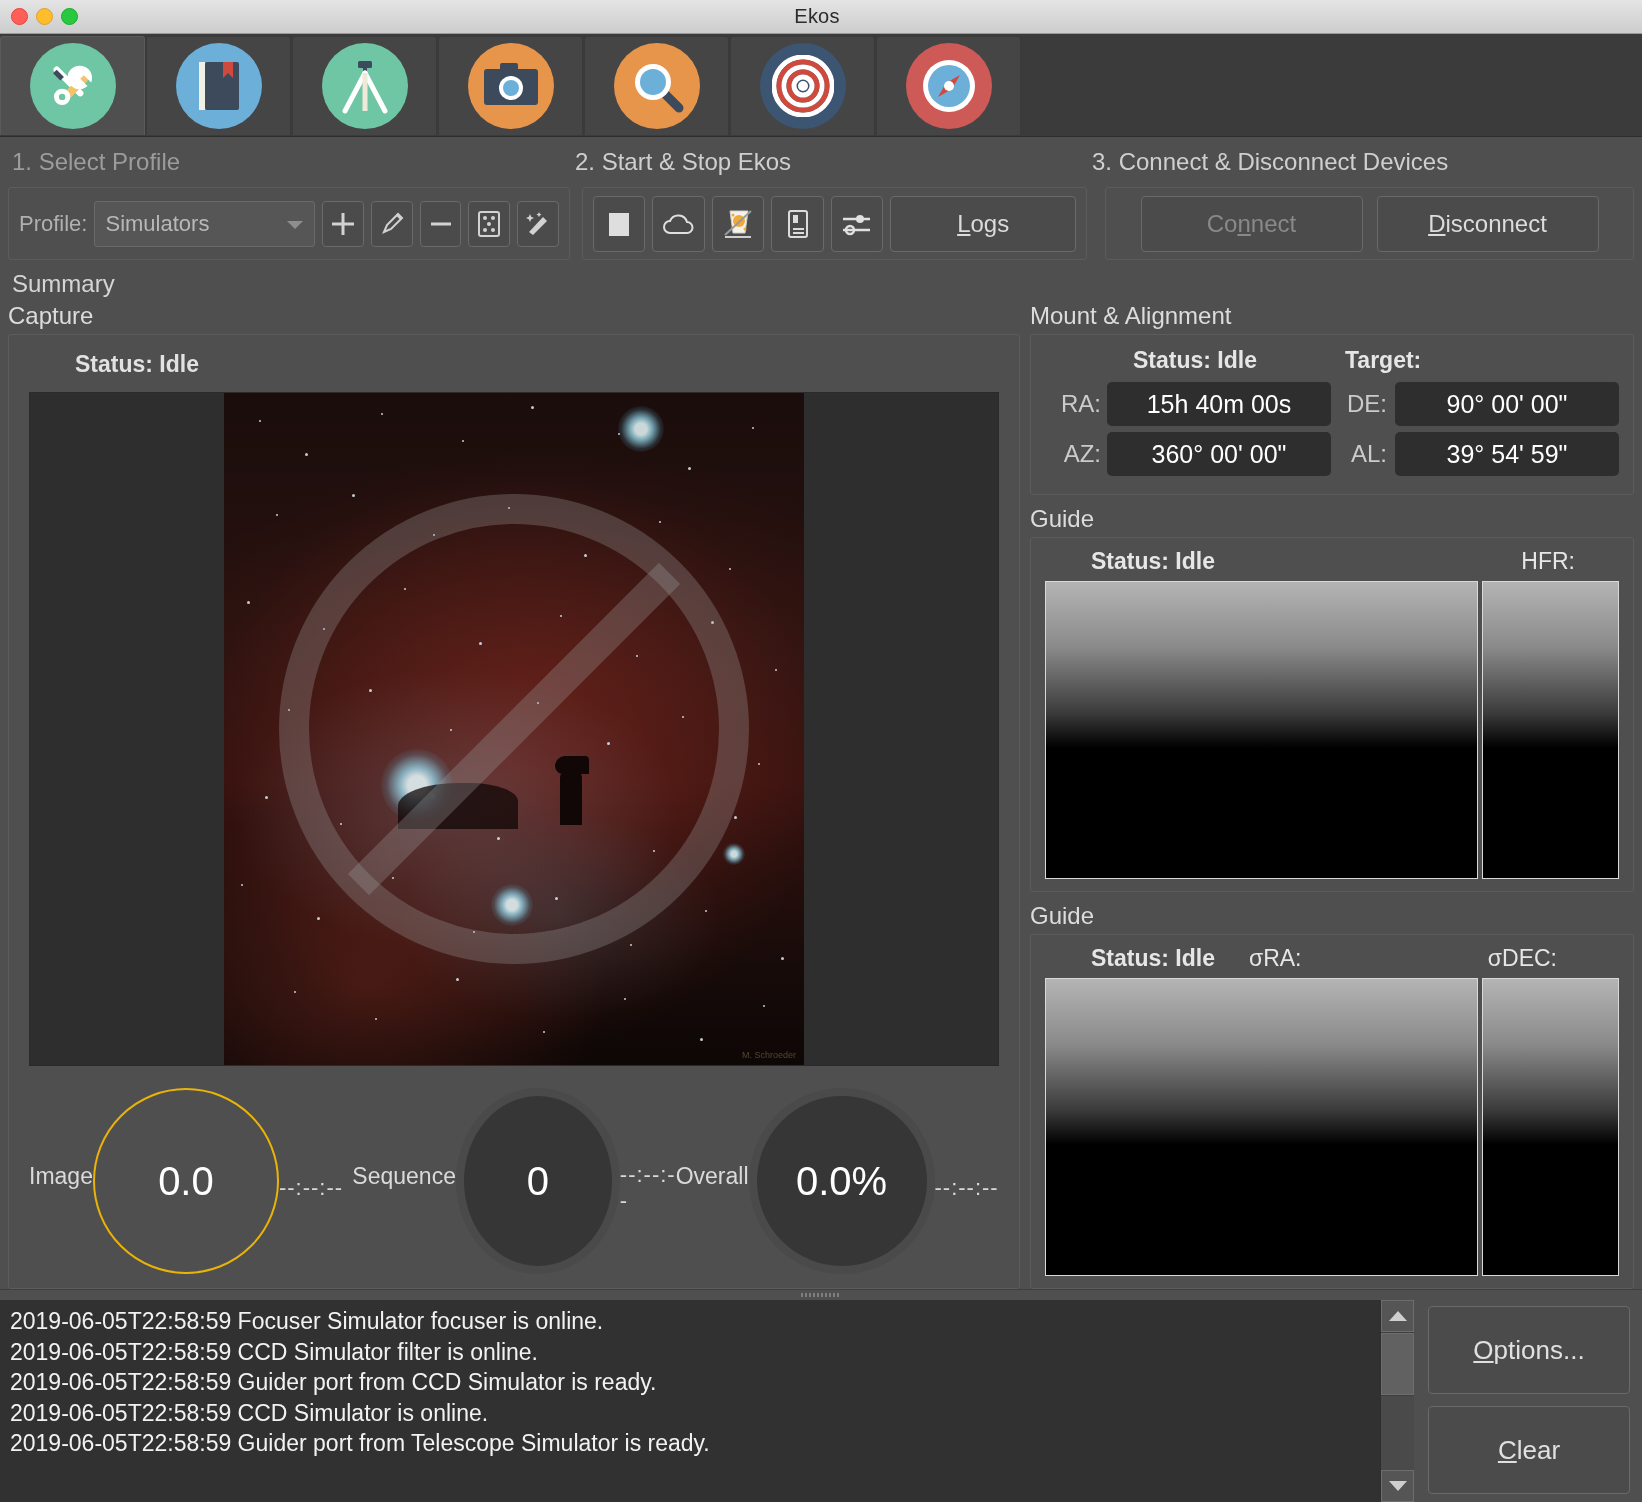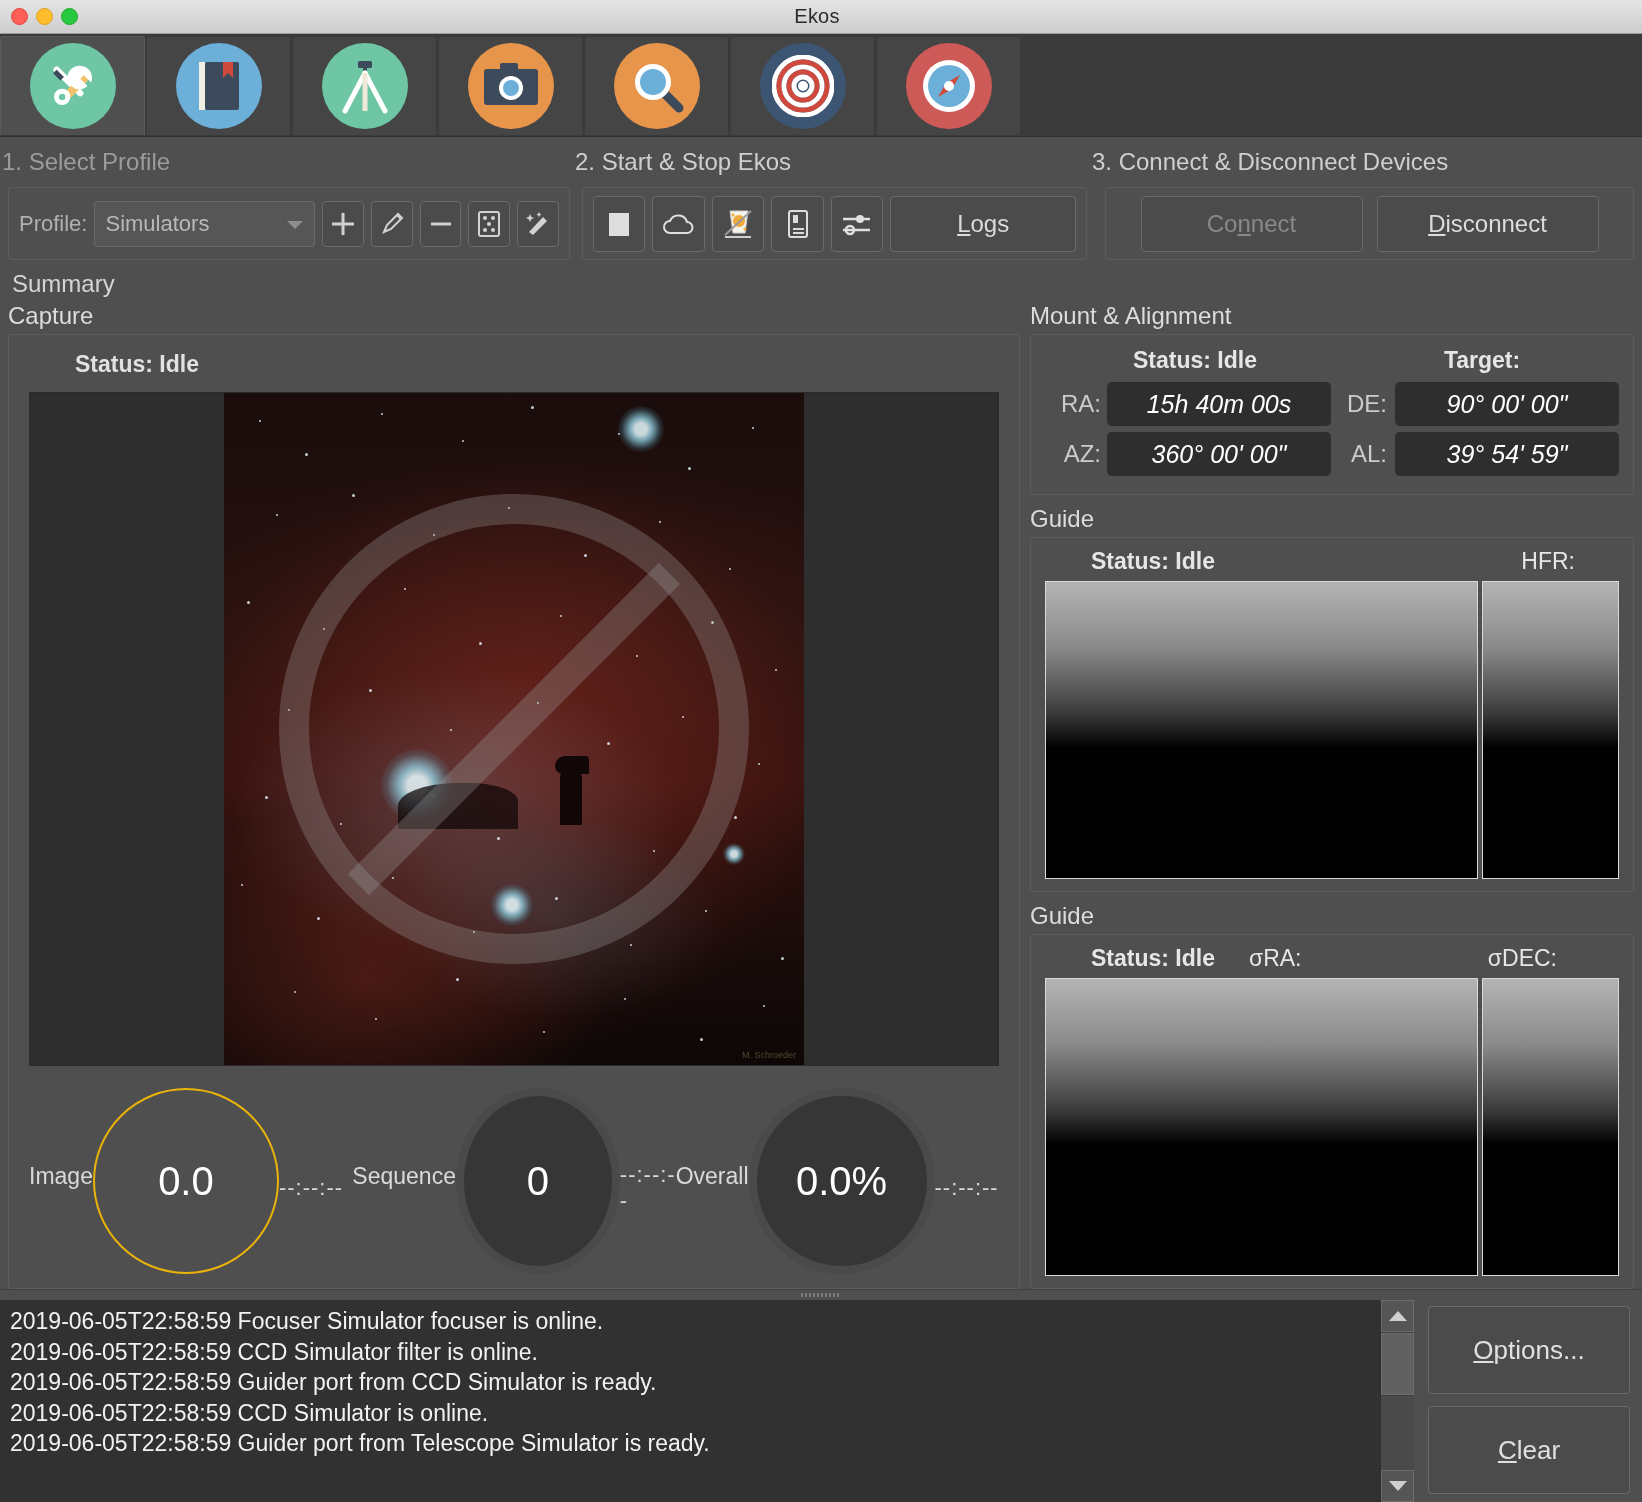--- a/index.html
+++ b/index.html
@@ -63,21 +63,21 @@
   .ic-ccd    { background: #e8954c; }
   .ic-focus  { background: #e8954c; }
   .ic-guide  { background: #3b5573; }
   .ic-align  { background: #ce5a58; }
 
   
   .steps {
     display: flex; height: 50px; flex: 0 0 50px; align-items: center;
     color: #cfcfcf; font-size: 24px;
   }
-  .step1 { width: 575px; padding-left: 2px; color: #9c9c9c; }
+  .step1 { width: 575px; padding-left: 12px; color: #9c9c9c; }
   .step2 { width: 505px; }
   .step3 { flex: 1; padding-left: 12px; }
 
   
   .controls { display: flex; height: 73px; flex: 0 0 73px; padding: 0 8px; gap: 6px; }
   .group {
     border: 1px solid #5c5c5c; border-radius: 3px;
     display: flex; align-items: center; padding: 0 10px;
     background: #4f4f4f;
     text-align: right;
@@ -183,27 +183,27 @@
   }
   .pdial.empty { background: transparent; border: 2px solid #eab308; }
   .pdial.filled { background: #363636; border: 8px solid #4a4a4a; }
   .ptime { color: #d9d9d9; font-size: 22px; margin-top: 14px; letter-spacing: 1px; }
 
   
   .right-col { flex: 1; display: flex; flex-direction: column; min-width: 0; }
   .ma-box { padding: 10px 14px 12px 14px; }
   .ma-head { display: flex; font-size: 23px; font-weight: bold; color: #e6e6e6; margin: 2px 0 8px 0; }
   .ma-head .s { flex: 0 0 300px; text-align: center; }
-  .ma-head .t { flex: 1; text-align: center; }
+  .ma-head .t { flex: 1; }
   .ma-row { display: flex; align-items: center; margin-bottom: 6px; }
   .ma-lab { color: #cbcbcb; font-size: 24px; width: 62px; text-align: right; padding-right: 6px; }
   .coord {
     background: #2e2e2e; border-radius: 5px; height: 44px;
     display: flex; align-items: center; justify-content: center;
-    color: #fff; font-size: 25px; flex: 1; font-style: italic;
+    color: #fff; font-size: 25px; flex: 1;
   }
   .coord.c2 { margin-left: 2px; }
 
   .graph-box { padding: 10px 14px 12px 14px; display: flex; flex-direction: column; flex: 1; min-height: 0; }
   .gh { display: flex; align-items: baseline; font-size: 23px; color: #e6e6e6; margin-bottom: 6px; }
   .gh .st { font-weight: bold; flex: 0 0 auto; margin-left: 46px; }
   .gh .sp { flex: 1; }
   .gh .m1, .gh .m2 { font-weight: normal; }
   .plots { display: flex; flex: 1; gap: 4px; min-height: 0; }
   .plot {

